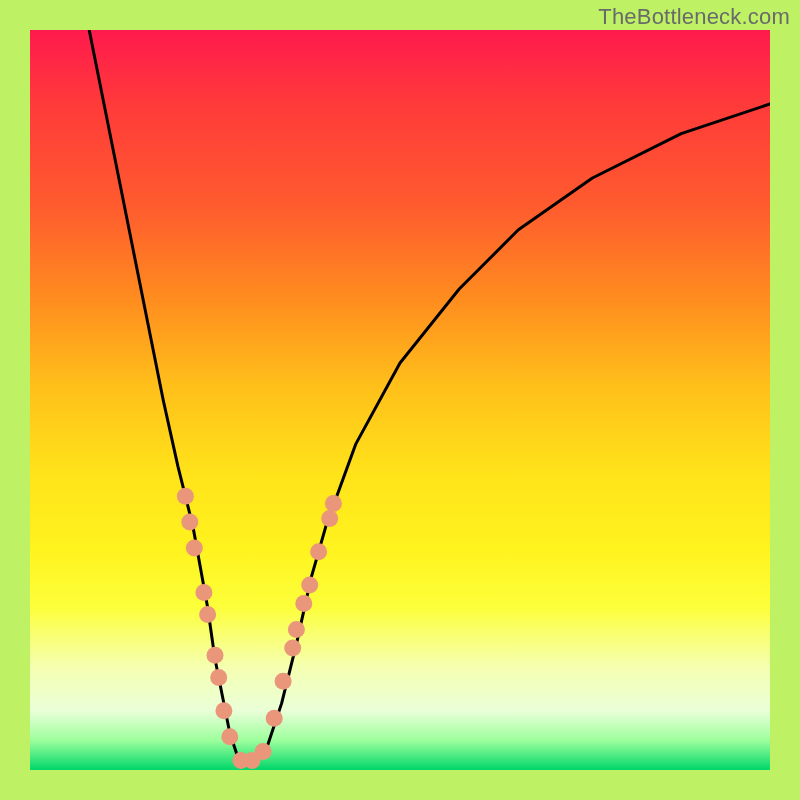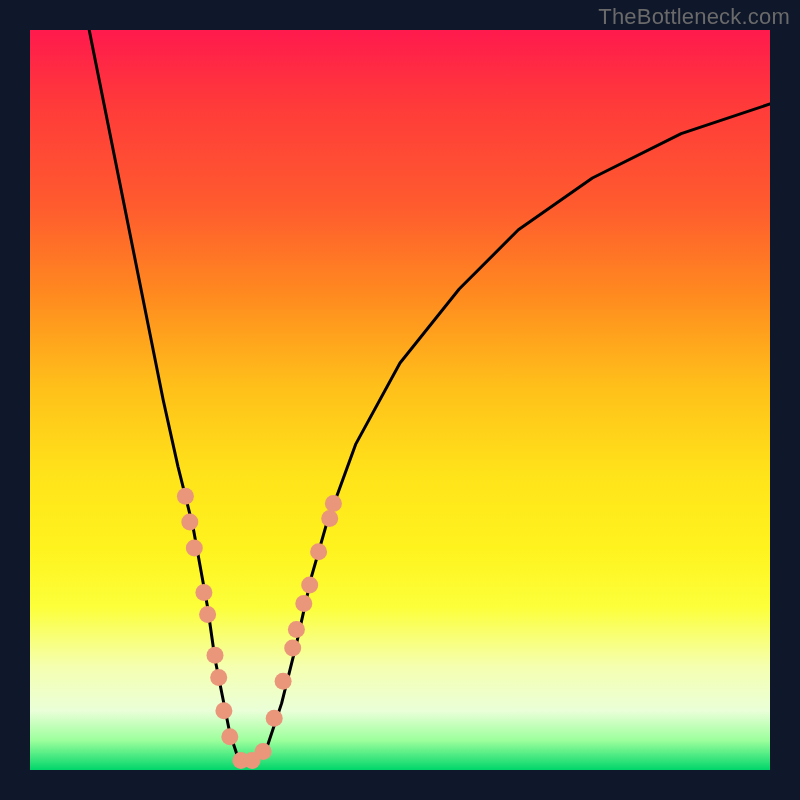--- a/index.html
+++ b/index.html
@@ -8,21 +8,21 @@
     width: 800px;
     height: 800px;
     overflow: hidden;
     background: #000;
     font-family: Arial, Helvetica, sans-serif;
   }
   .chart-container {
     position: relative;
     width: 800px;
     height: 800px;
-    background: #0f172a;
+    background: #bef264;
   }
   .plot-area {
     position: absolute;
     left: 30px;
     top: 30px;
     width: 740px;
     height: 740px;
     background: linear-gradient(to bottom,
       #ff1a4d 0%,
       #ff3a3a 10%,

